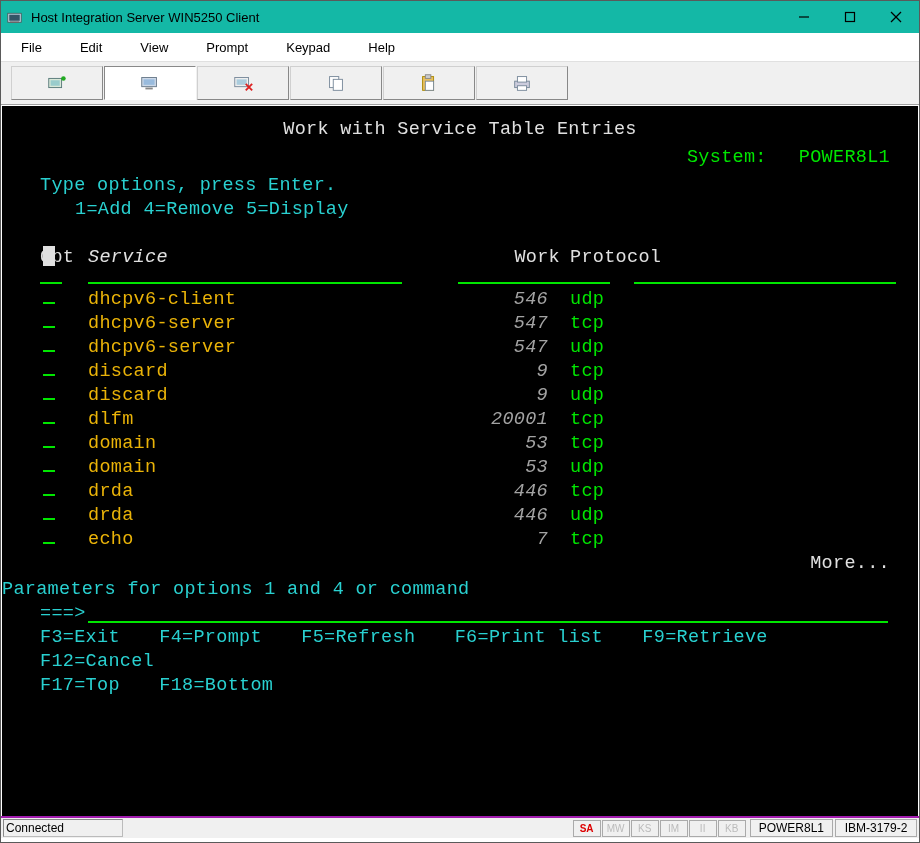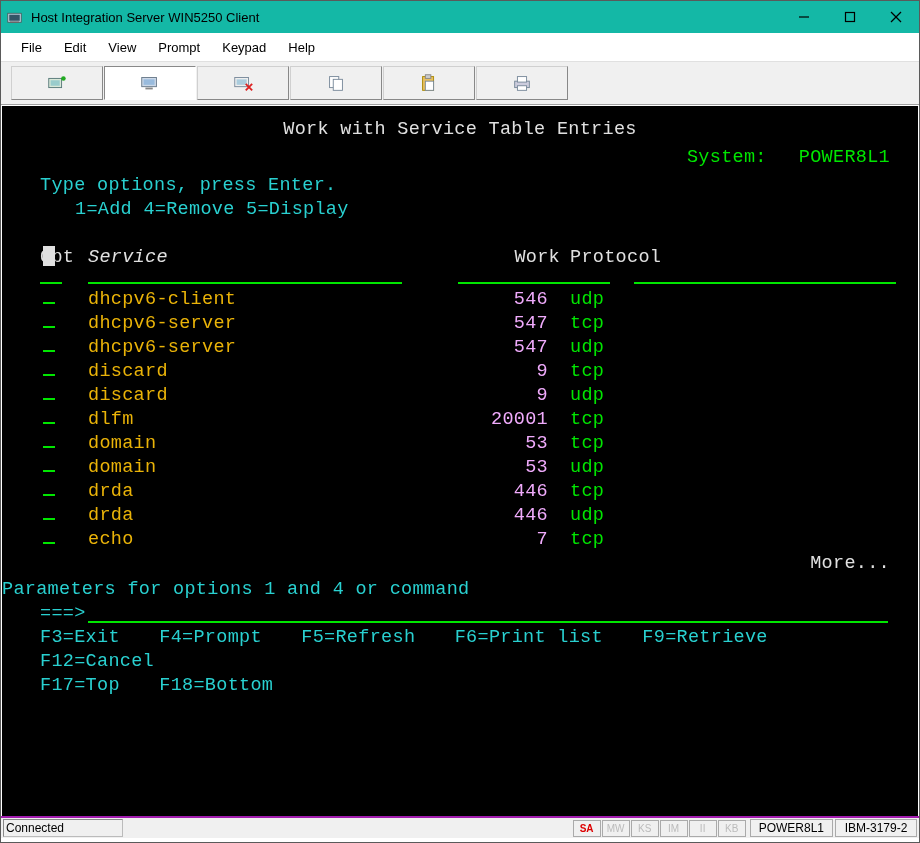--- a/index.html
+++ b/index.html
@@ -40,21 +40,21 @@
     font-size: 15px;
   }
   .winbtn svg { stroke: #000; }
   
   .menubar {
     height: 28px;
     background: #fff;
     display: flex;
     align-items: center;
     padding-left: 10px;
-    gap: 2px;
+    gap: 18px;
     font-size: 13px;
   }
   .menubar .mitem {
     padding: 4px 10px;
     color: #000;
   }
   
   .toolbar {
     height: 44px;
     background: #f0f0f0;
@@ -122,21 +122,21 @@
   }
   .col-opt { width: 48px; }
   .col-svc { width: 402px; font-style: italic; }
   .col-port{ width: 80px; text-align: right; padding-right: 10px;}
   .col-proto{ flex:1; }
   .tbl { padding-left: 38px; }
   .row { display: flex; height: 24px; align-items: baseline;}
   .r-opt { width: 48px; color: #00e600; }
   .r-opt .um { border-bottom: 2px solid #00e600; display:inline-block; width:12px; margin-left:3px;}
   .r-svc { width: 382px; color: #eab308; }
-  .r-port{ width: 100px; text-align: right; padding-right: 22px; color:#f0abfc;}
+  .r-port{ width: 100px; text-align: right; padding-right: 22px; color:#a3a3a3;font-style:italic;}
   .r-proto{ color:#00e600; }
   .more {
     text-align: right;
     padding-right: 28px;
     color: #e0e0e0;
     margin-top: 0px;
   }
   .params { color:#29d0d0; margin-top: 2px;}
   .cmdline { padding-left: 38px; display:flex; align-items:center;}
   .cmd-arrow { color:#29d0d0; margin-right:2px;}

